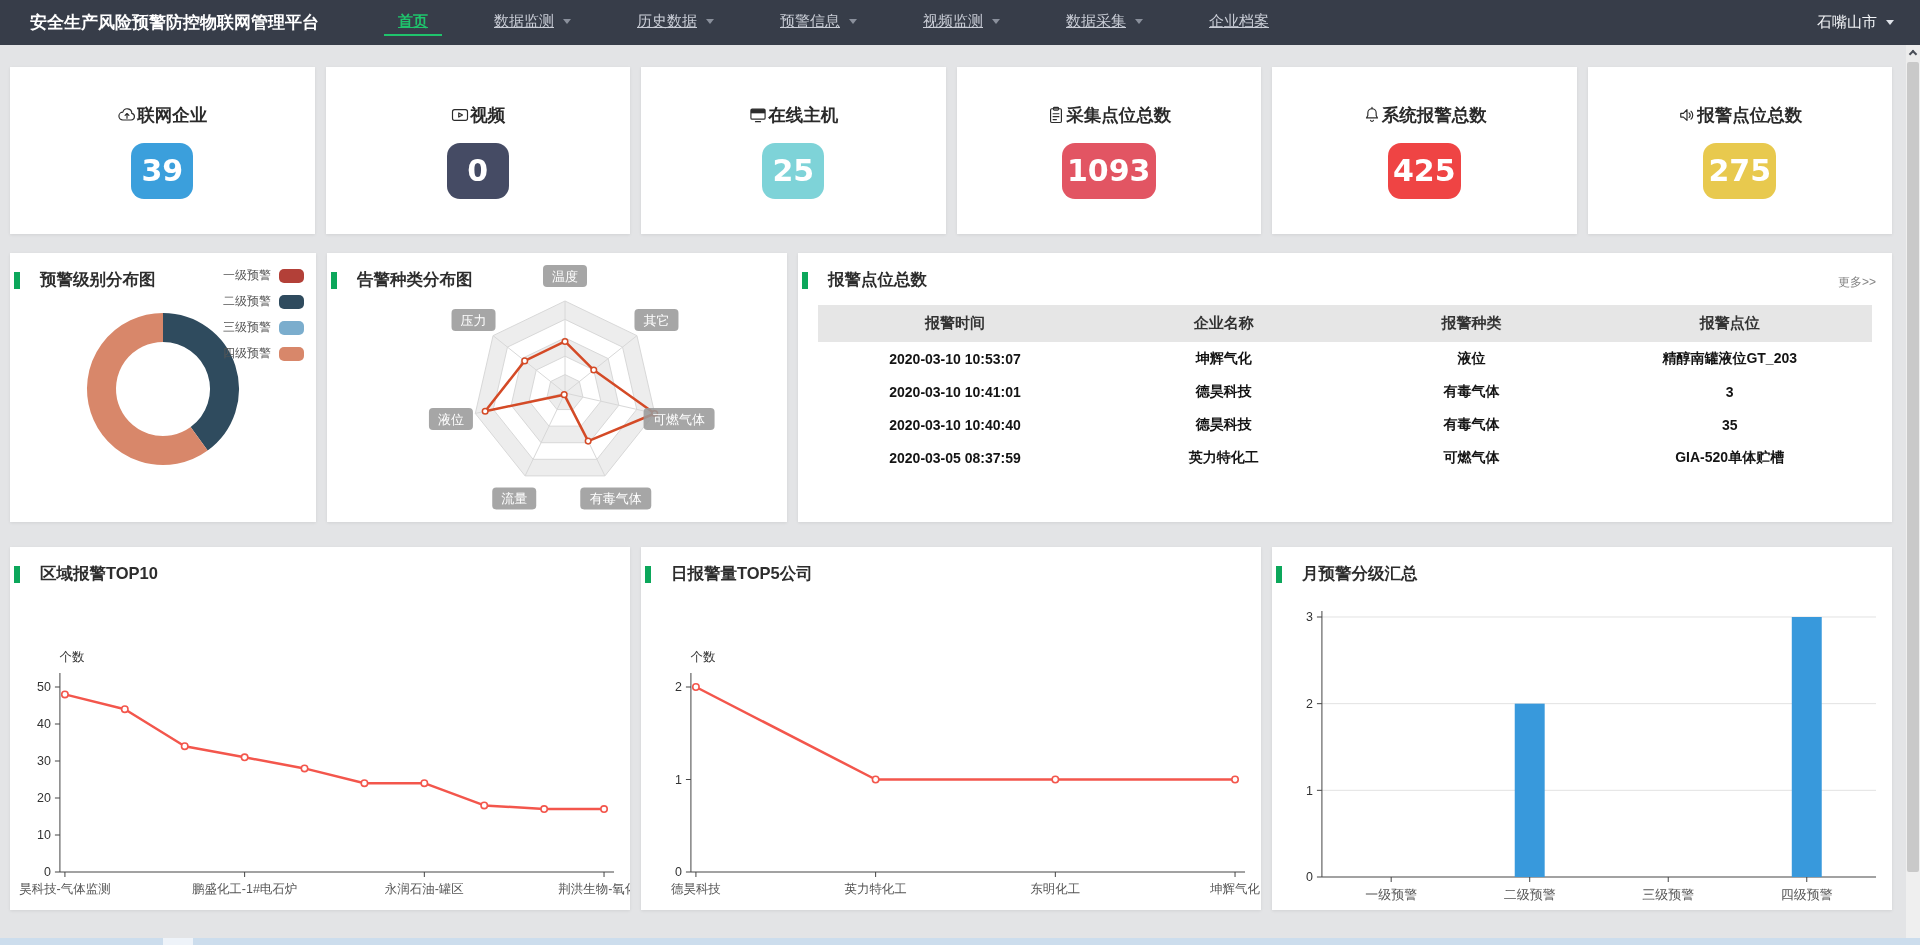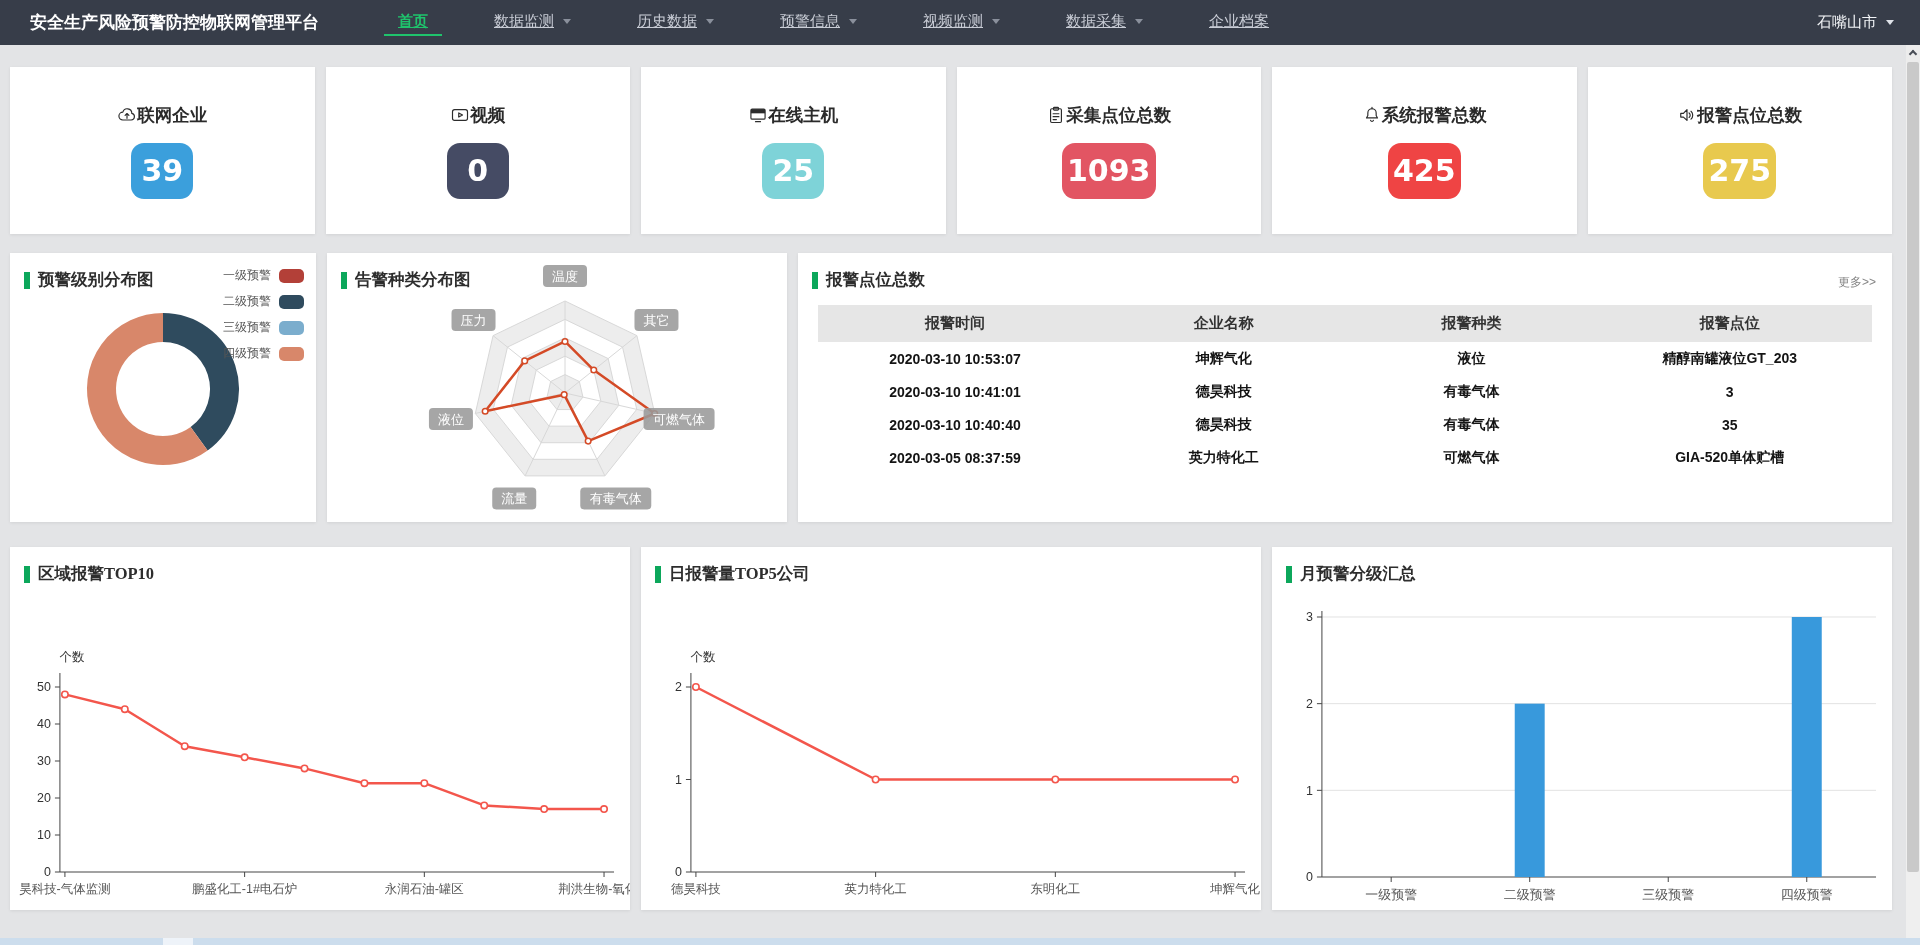--- a/index.html
+++ b/index.html
@@ -29,21 +29,21 @@
   .card { flex:1 1 0; background:#fff; box-shadow:0 1px 3px rgba(0,0,0,.08);
     display:flex; flex-direction:column; align-items:center; justify-content:center; }
   .card-title { display:flex; align-items:center; font-size:17.5px; font-weight:bold; color:#2a2a2a; }
   .card-title svg { width:20px; height:20px; stroke:#2c2c2c; fill:none; stroke-width:1.4; stroke-linejoin:round; stroke-linecap:round; }
   .num-box { margin-top:16px; min-width:62px; height:56px; padding:0 5px; border-radius:13px;
     display:inline-flex; align-items:center; justify-content:center;
     color:#fff; font-size:30px; font-weight:bold; font-family:"DejaVu Sans","Liberation Sans",sans-serif; }
 
   
   .panel { position:relative; background:#fff; box-shadow:0 1px 3px rgba(0,0,0,.08); }
-  .panel-hd { position:absolute; top:16px; left:14px; display:flex; align-items:center; gap:8px; z-index:2;font-family:Liberation Serif, serif; }
+  .panel-hd { position:absolute; top:16px; left:4px; display:flex; align-items:center; gap:20px; z-index:2; }
   .panel-marker { width:6px; height:17px; background:#0ca75b; }
   .panel-title { font-size:16.5px; font-weight:bold; color:#2d2d2d; white-space:nowrap; }
   .panel-pie { flex:0 0 306px; }
   .panel-radar { flex:0 0 460px;text-align:center; }
   .panel-table { flex:1 1 0; }
   .panel-chart { flex:1 1 0; }
   .chart-svg { position:absolute; inset:0; width:100%; height:100%; }
 
   
   .pie-legend { position:absolute; top:14px; right:12px; display:flex; flex-direction:column; gap:9px; z-index:2; }

